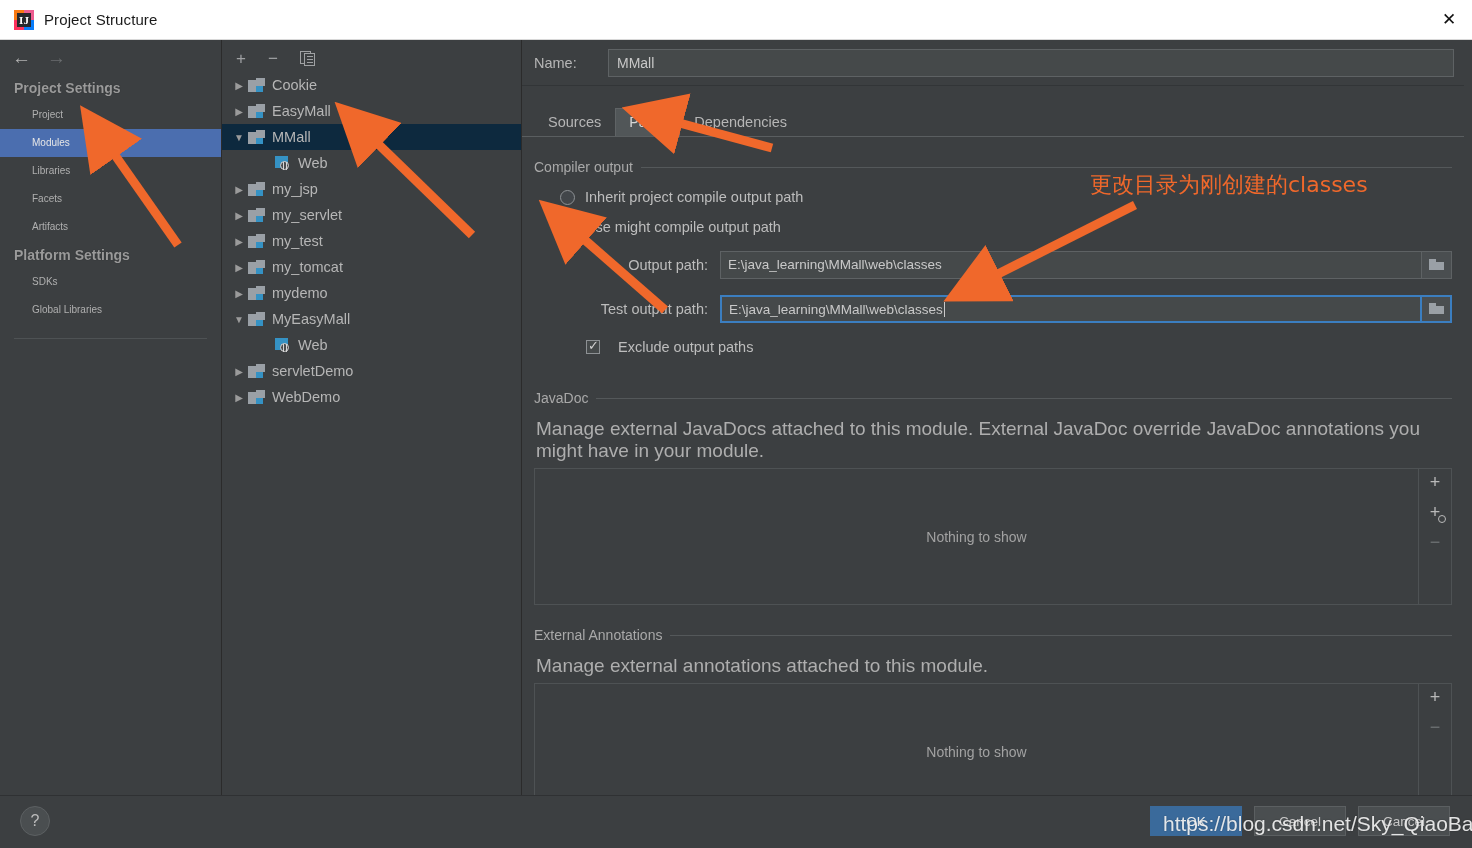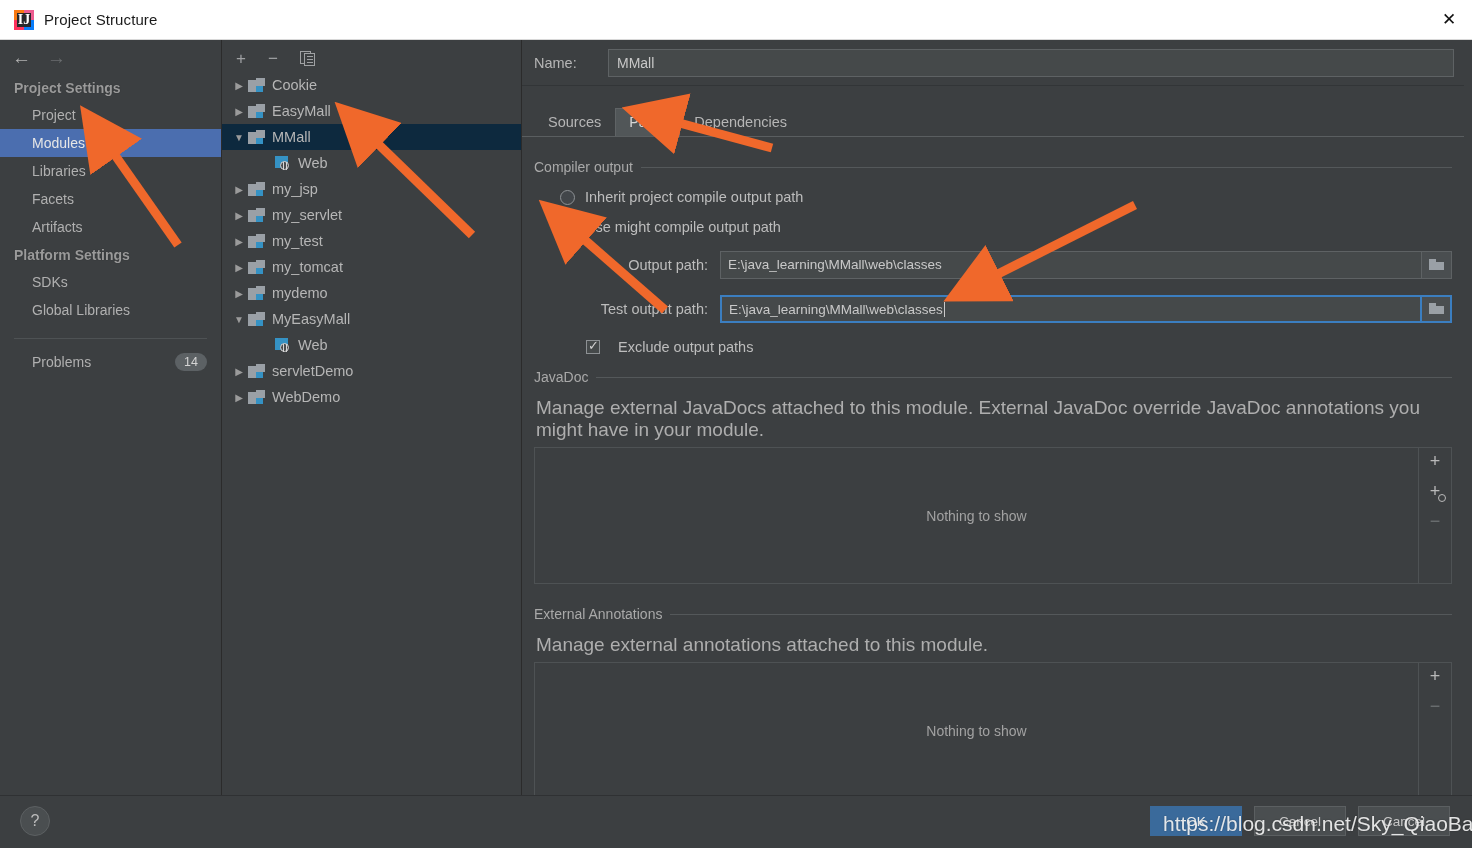--- a/index.html
+++ b/index.html
@@ -29,21 +29,21 @@
   }
   .title-icon .q1, .title-icon .q2, .title-icon .q3, .title-icon .q4 {
     position: absolute; width: 10px; height: 10px;
   }
   .title-icon .q1 { left: 0; top: 0; background: #f97a12; }
   .title-icon .q2 { left: 10px; top: 0; background: #ed5c8f; }
   .title-icon .q3 { left: 0; top: 10px; background: #fe315d; }
   .title-icon .q4 { left: 10px; top: 10px; background: #087cfa; }
   .title-icon .inner {
     position: absolute; left: 3px; top: 3px; width: 14px; height: 14px;
-    background: #27282c; color: #fff; font-size: 14px; font-weight: bold;
+    background: #27282c; color: #fff; font-size: 11px; font-weight: bold;
     display: flex; align-items: center; justify-content: center;
     font-family: "Liberation Serif", serif;
   }
   .title-text {
     font-size: 15px; color: #1a1a1a; letter-spacing: .1px;
   }
   .titlebar-close {
     position: absolute; right: 0; top: 0; width: 46px; height: 39px;
     display: flex; align-items: center; justify-content: center;
     font-size: 17px; color: #111; cursor: default;
@@ -67,21 +67,21 @@
   .nav-arrow { font-size: 19px; line-height: 1; }
   .nav-arrow.enabled { color: #b3b3b3; }
   .nav-arrow.disabled { color: #6a6d6f; }
 
   .nav-group {
     font-size: 14px; font-weight: bold; color: #9a9a9a;
     padding: 6px 0 5px 14px;
     text-shadow: 0 0 1px rgba(0,0,0,.4);
   }
   .nav-item {
-    font-size: 14px; color: #b0b0b0;
+    font-size: 10px; color: #b0b0b0;
     padding: 5px 0 5px 32px; line-height: 18px;
     white-space: nowrap;
   }
   .nav-item.selected { background: #4b6eaf; color: #e6e6e6; }
 
   .nav-sep {
     height: 1px; background: #4e5254; margin: 14px 14px 0 14px;
   }
   .nav-problems {
     display: flex; align-items: center; justify-content: space-between;
@@ -363,24 +363,20 @@
       <div class="nav-item selected">Modules</div>
       <div class="nav-item">Libraries</div>
       <div class="nav-item">Facets</div>
       <div class="nav-item">Artifacts</div>
 
       <div class="nav-group">Platform Settings</div>
       <div class="nav-item">SDKs</div>
       <div class="nav-item">Global Libraries</div>
 
       <div class="nav-sep"></div>
-      <div class="nav-problems">
-        <span class="plabel">Problems</span>
-        <span class="badge">14</span>
-      </div>
     </div>
 
     <div class="tree-col">
       <div class="tree-toolbar">
         <span class="tb-icon">+</span>
         <span class="tb-icon">−</span>
         <span class="tb-copy">
           <span class="back"></span>
             <span class="front"></span>
         </span>
@@ -562,21 +558,21 @@
               </span>
             </span>
           </div>
 
           <div class="check-row">
             <span class="checkbox checked"></span>
             <span class="check-label">Exclude output paths</span>
           </div>
         </div>
 
-        <div class="section" style="margin-top:14px">
+        <div class="section" style="margin-top:35px">
           <div class="section-title">
             <span>JavaDoc</span>
             <span class="line"></span>
           </div>
           <div class="desc">Manage external JavaDocs attached to this module. External JavaDoc override JavaDoc annotations you might have in your module.</div>
           <div class="list-box">
             <div class="list-area">Nothing to show</div>
             <div class="list-btns">
               <span class="lb">+</span>
               <span class="lb">+<span class="globe-mini"></span></span>
@@ -624,16 +620,17 @@
     <line x1="472" y1="235" x2="372" y2="138" stroke="#f0682b" stroke-width="9" marker-end="url(#ah)"></line>
 
     <line x1="772" y1="148" x2="672" y2="121" stroke="#f0682b" stroke-width="9" marker-end="url(#ah)"></line>
 
     <line x1="665" y1="310" x2="578" y2="234" stroke="#f0682b" stroke-width="9" marker-end="url(#ah)"></line>
 
     <line x1="1135" y1="205" x2="990" y2="278" stroke="#f0682b" stroke-width="9" marker-end="url(#ah)"></line>
   </svg>
 
   <div class="overlay">
+    <div class="anno-text" style="left:1090px; top:170px;">更改目录为刚创建的classes</div>
     <div class="watermark">https://blog.csdn.net/Sky_QiaoBa_Sum</div>
   </div>
 
 </div>
 
 </body></html>

